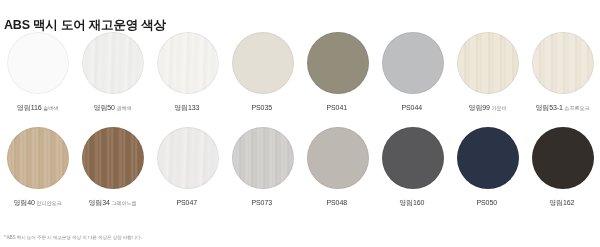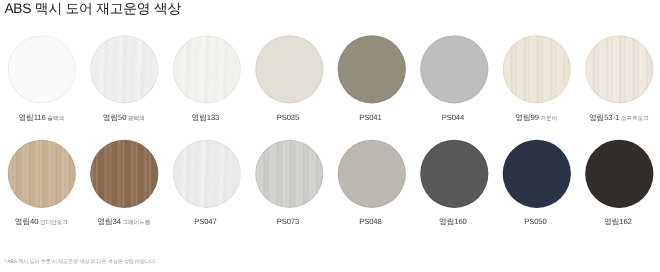--- a/index.html
+++ b/index.html
@@ -15,23 +15,23 @@
     background: #ffffff;
     font-family: "Liberation Sans", "DejaVu Sans", sans-serif;
     color: #231f20;
     position: relative;
   }
 
   
   .page-title {
     position: absolute;
     left: 4px;
-    top: 0;
+    top: 17px;
     font-size: 12.5px;
-    font-weight: 400;
+    font-weight: 700;
     letter-spacing: -0.2px;
     color: #1a1a1a;
     line-height: 16px;
     white-space: nowrap;
   }
 
   
   .swatch-grid {
     position: absolute;
     left: 0;

